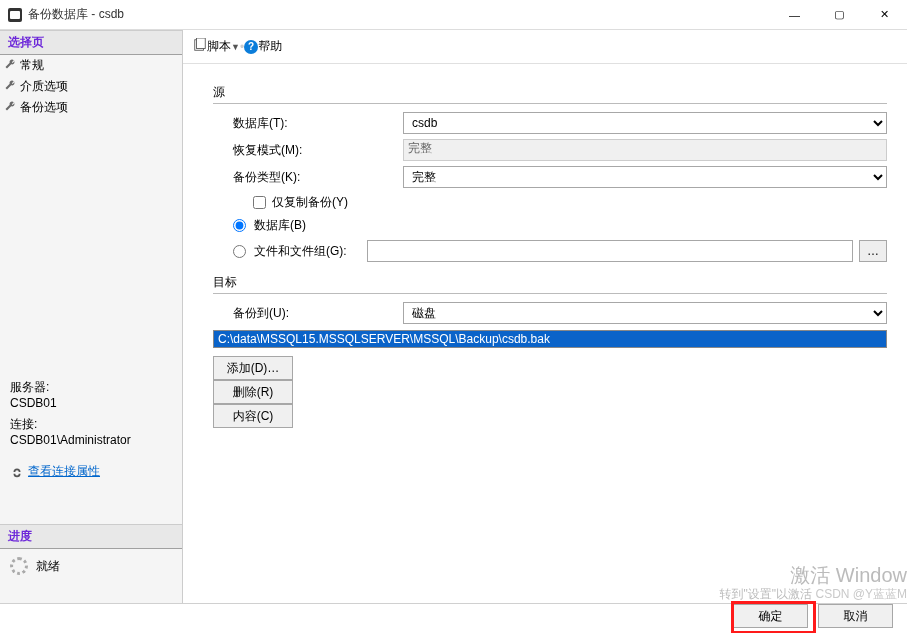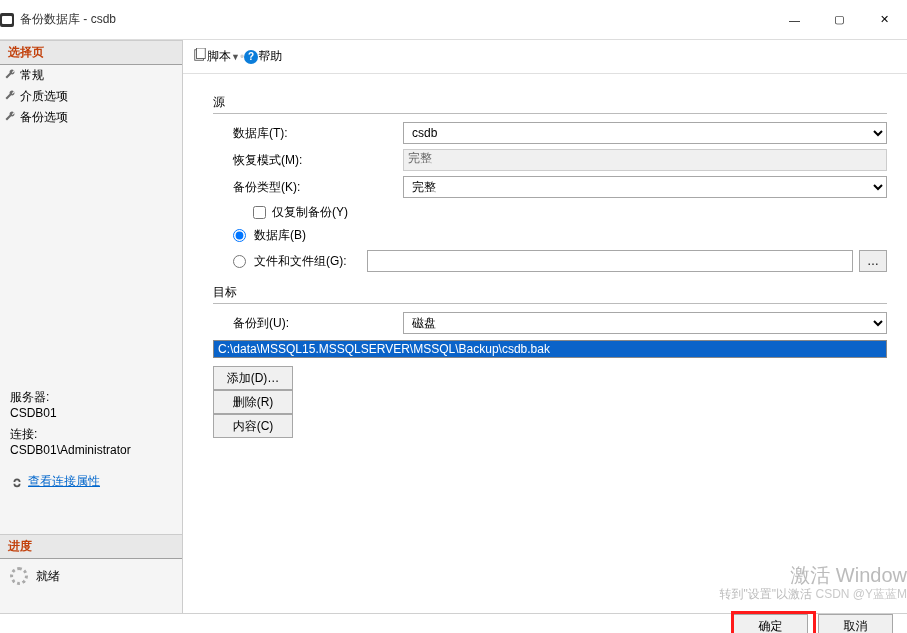--- a/index.html
+++ b/index.html
@@ -6,25 +6,25 @@
 body {
   font-family: "Microsoft YaHei", "SimSun", Tahoma, sans-serif;
   font-size: 12px;
   background: #fff;
   width: 907px;
   height: 633px;
   overflow: hidden;
   position: relative;
 }
 .titlebar {
-  height: 40px;
+  height: 30px;
   background: #fff;
   display: flex;
   align-items: center;
-  padding: 0 0 0 0;
+  padding: 0 0 0 8px;
   border-bottom: 1px solid #ddd;
 }
 .titlebar .app-icon {
   width: 14px; height: 14px; background: #333; border-radius: 2px;
   margin-right: 6px; position: relative;
 }
 .titlebar .app-icon::after {
   content: ''; position: absolute; top: 3px; left: 2px; right: 2px; bottom: 3px;
   background: #fff; border-radius: 1px;
 }
@@ -41,21 +41,21 @@
   border-right: 1px solid #ccc;
   display: flex;
   flex-direction: column;
 }
 .section-header {
   background: #e8e8e8;
   border-top: 1px solid #ccc;
   border-bottom: 1px solid #a0a0a0;
   padding: 3px 8px;
   font-weight: bold;
-  color: #c2410c;
+  color: #6d28d9;
 }
 .nav-item {
   padding: 2px 6px 2px 20px;
   color: #000;
   position: relative;
 }
 .nav-item .wrench {
   position: absolute; left: 4px; top: 3px;
   width: 12px; height: 12px;
 }

